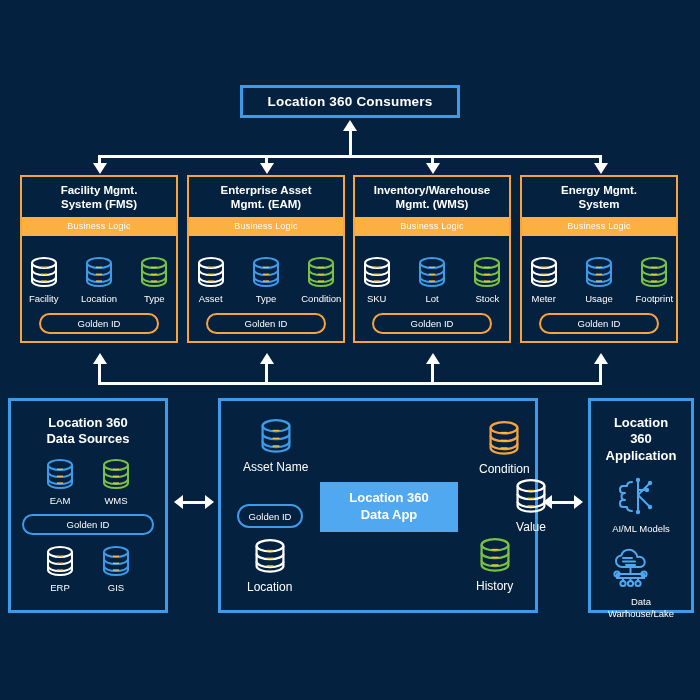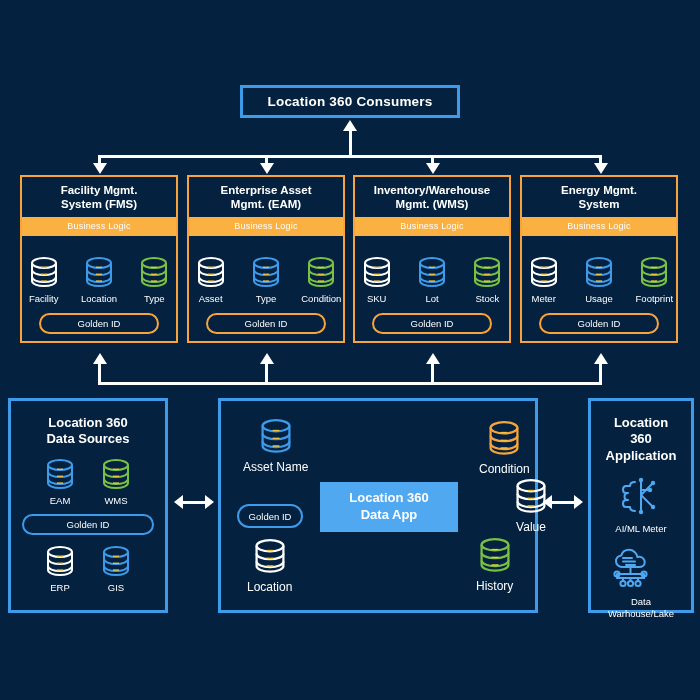--- a/index.html
+++ b/index.html
@@ -542,21 +542,21 @@
           <path d="M26 14l8 0"></path>
         </g>
         <g fill="#4fa8f0">
           <circle cx="26" cy="4" r="2.2"></circle>
             <circle cx="26" cy="36" r="2.2"></circle>
           <circle cx="38" cy="7" r="2.2"></circle>
             <circle cx="38" cy="31" r="2.2"></circle>
           <circle cx="35" cy="14" r="2.2"></circle>
         </g>
       </svg>
-      <div class="appicon-label">AI/ML Meter</div>
+      <div class="appicon-label">AI/ML Models</div>
     </div>
     <div class="appicon">
       <svg width="52" height="42" viewBox="0 0 52 42">
         <g fill="none" stroke="#4fa8f0" stroke-width="2" stroke-linecap="round" stroke-linejoin="round">
           <path d="M14 20c-3.4 0-6-2.6-6-5.8 0-3 2.3-5.5 5.3-5.8C14.4 5 17.5 2.8 21 2.8c4.3 0 7.9 3.2 8.4 7.3.6-.2 1.2-.3 1.9-.3 3 0 5.4 2.4 5.4 5.4S34.3 20 31.3 20z"></path>
           <path d="M15 11h9M15 14.5h12M18 18h9"></path>
           <path d="M22.5 20v7"></path>
           <path d="M9 31h27"></path>
           <path d="M22.5 27h-13.5v4M22.5 27h13.5v4"></path>
           <path d="M15 31v3M22.5 31v3M30 31v3"></path>

